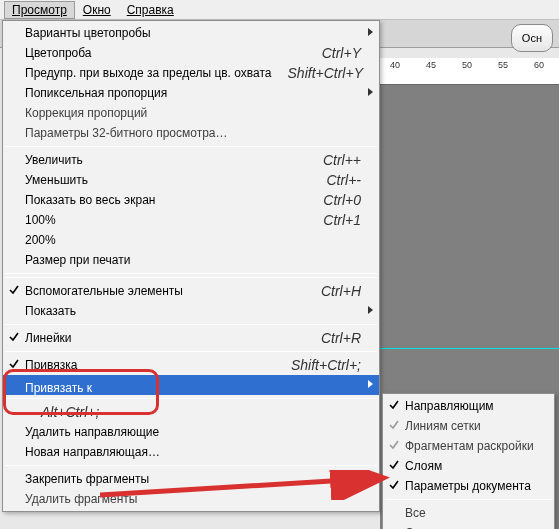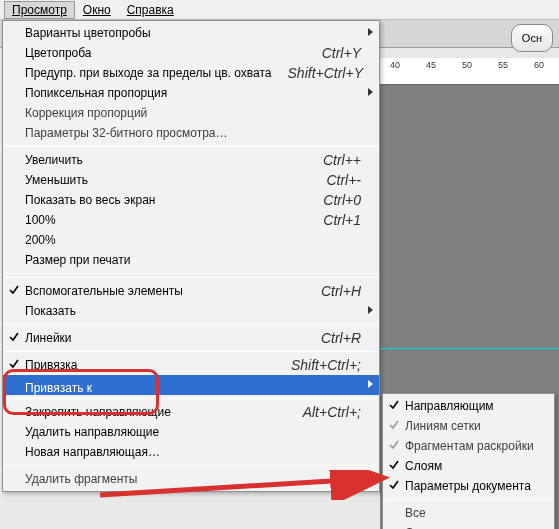--- a/index.html
+++ b/index.html
@@ -222,30 +222,32 @@
       </span>
       <span class="lbl">Привязка</span>
       <span class="sc">Shift+Ctrl+;</span>
     </div>
   <div class="mi hl">
       <span class="lbl">Привязать к</span>
       <span class="sub-arrow"></span>
     </div>
   <div class="sep"></div>
   <div class="mi">
-      <span class="lbl">Закрепить направляющие</span>
       <span class="sc">Alt+Ctrl+;</span>
     </div>
   <div class="mi">
       <span class="lbl">Удалить направляющие</span>
     </div>
   <div class="mi">
       <span class="lbl">Новая направляющая…</span>
     </div>
   <div class="sep"></div>
+  <div class="mi">
+      <span class="lbl">Закрепить фрагменты</span>
+    </div>
   <div class="mi dis">
       <span class="lbl">Удалить фрагменты</span>
     </div>
 </div>
 
 <div class="menu sub">
   <div class="mi">
       <span class="chk">
         <svg viewBox="0 0 10 10">
           <polyline points="1,5 4,8 9,1" fill="none" stroke="#000" stroke-width="1.6"></polyline>

